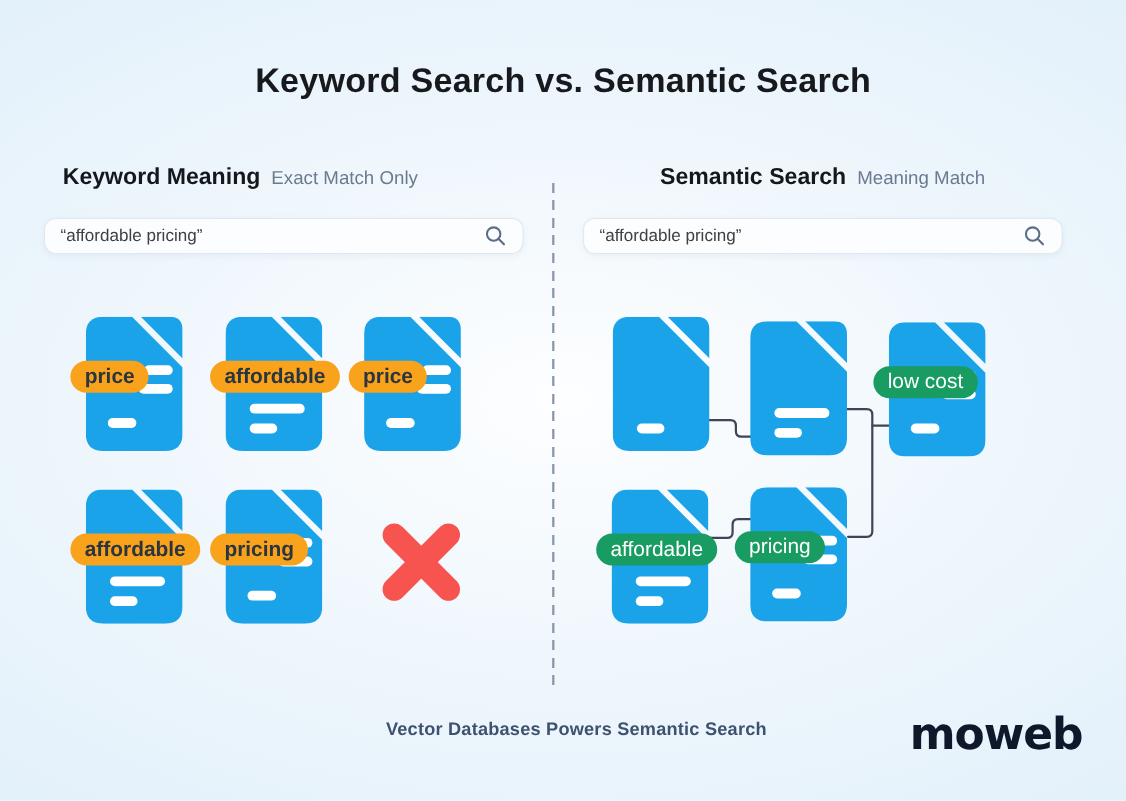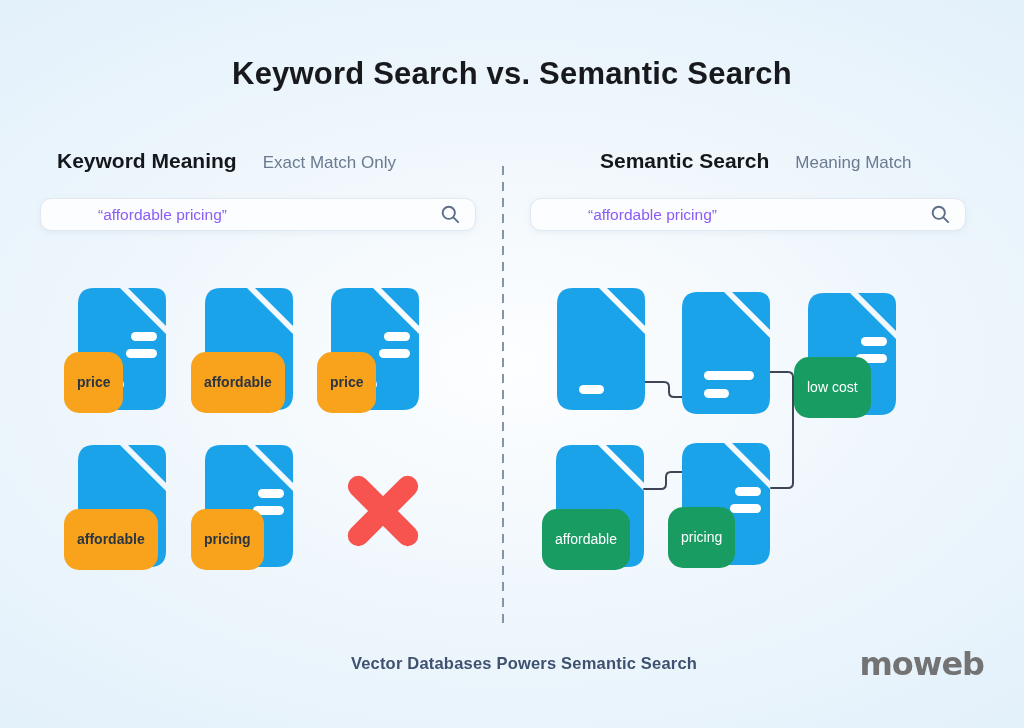--- a/index.html
+++ b/index.html
@@ -7,55 +7,55 @@
     width:1024px;height:728px;position:relative;overflow:hidden;
     font-family:"Liberation Sans", sans-serif;
     background:radial-gradient(95% 80% at 50% 50%, #fdfeff 0%, #eef6fc 45%, #ddeefa 100%);
   }
   .page-title{
     position:absolute;top:44px;left:0;width:100%;text-align:center;
     font-size:31px;font-weight:800;color:#17191d;letter-spacing:.2px;margin-top:12px;
   }
   .panel-head{position:absolute;white-space:nowrap;}
   .panel-head .h{font-size:21px;font-weight:800;color:#14181c;}
-  .panel-head .s{font-size:17px;font-weight:400;color:#6a7a90;margin-left:26px;}
+  .panel-head .s{font-size:17px;font-weight:400;color:#6a7a90;margin-left:10px;}
   .search-field{
     position:absolute;height:33px;width:436px;background:#fbfdfe;
     border:1px solid #e2e8f0;border-radius:11px;
     box-shadow:0 2px 6px rgba(120,150,180,.10);
     display:flex;align-items:center;padding:0 14px;box-sizing:border-box;
   }
-  .search-field .q{font-size:15.5px;color:#8b5cf6;flex:1;margin-left:43px;}
+  .search-field .q{font-size:15.5px;color:#404040;flex:1;}
   .search-field svg{flex:0 0 auto;}
   .divider{
     position:absolute;left:502px;top:166px;height:459px;width:2px;
     background:repeating-linear-gradient(to bottom, var(--dash) 0 9px, transparent 9px 16px);
   }
   .doc{position:absolute;width:88px;height:122px;}
   .doc .tag{
     position:absolute;top:40px;left:-14px;height:29px;line-height:29px;
-    padding:16px 13px;border-radius:15px;font-size:14px;white-space:nowrap;z-index:2;margin-top:24px;
+    padding:0 13px;border-radius:15px;font-size:19px;white-space:nowrap;z-index:2;
   }
   .doc.orange .tag{background:var(--tag_orange);color:#2b3540;font-weight:700;}
   .doc.green  .tag{background:var(--tag_green);color:#ffffff;font-weight:500;}
   .ln{position:absolute;height:9px;border-radius:5px;background:#fff;z-index:1;}
   .va .l1{top:44px;right:9px;width:26px;}
   .va .l2{top:61px;right:9px;width:31px;}
   .va .l3{top:92px;left:20px;width:26px;}
   .vb .l1{top:79px;left:22px;width:50px;}
   .vb .l2{top:97px;left:22px;width:25px;}
   .connectors{position:absolute;left:0;top:0;z-index:0;pointer-events:none;}
   .xmark{position:absolute;left:339px;top:467px;}
   .caption{
     position:absolute;top:654px;left:12px;width:1024px;text-align:center;
     font-size:16.5px;font-weight:700;color:#3e5270;letter-spacing:.2px;
   }
   .brand{
     position:absolute;top:645px;right:40px;
-    font-size:32px;font-weight:900;color:#737373;letter-spacing:-1px;
+    font-size:40px;font-weight:900;color:#0f172a;letter-spacing:-1px;
     font-family:"DejaVu Sans", sans-serif;
   }
 </style>
 </head>
 <body>
 
 <svg class="connectors" width="1024" height="728" viewBox="0 0 1024 728">
   <path d="M645 382 H664 Q669 382 669 387 V392 Q669 397 674 397 H683" fill="none" style="stroke:var(--connector)" stroke-width="2" stroke-linecap="round"></path>
   <path d="M770 372 H788 Q793 372 793 377 V483 Q793 488 788 488 H771" fill="none" style="stroke:var(--connector)" stroke-width="2" stroke-linecap="round"></path>
   <path d="M793 387 H808" fill="none" style="stroke:var(--connector)" stroke-width="2" stroke-linecap="round"></path>

